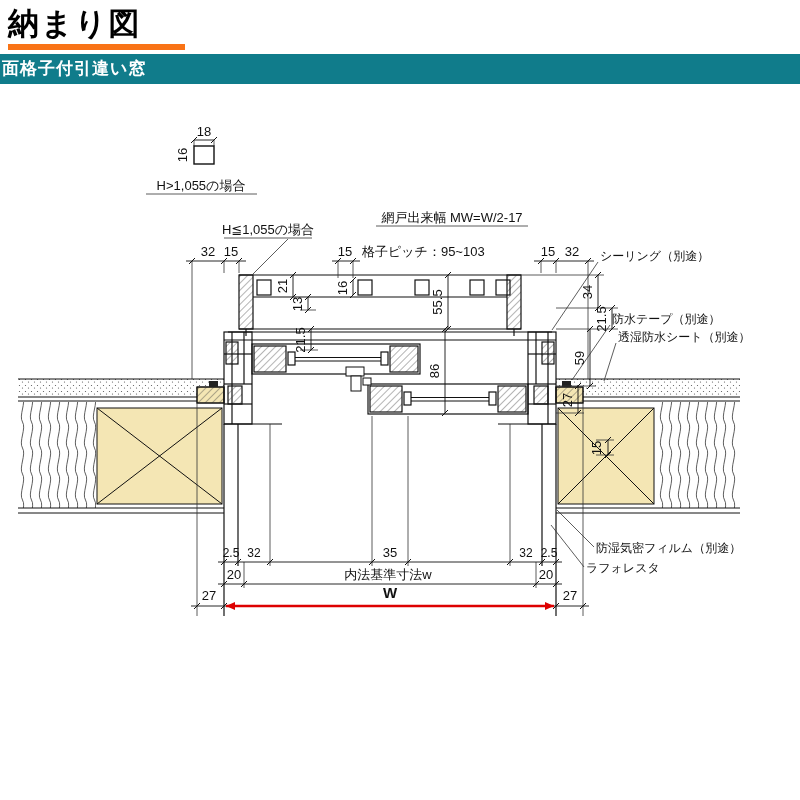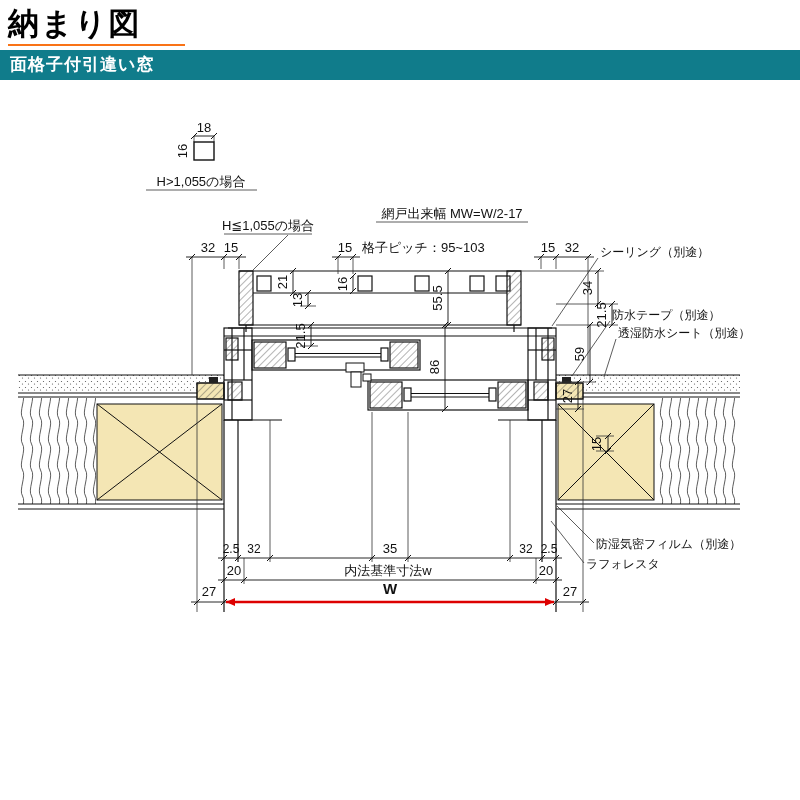--- a/index.html
+++ b/index.html
@@ -1,26 +1,26 @@
 <!DOCTYPE html>
 <html><head>
 <meta charset="utf-8">
 <style>
   * { box-sizing: border-box; }
   html,body { margin:0; padding:0; background:#fff; }
   body { width:800px; height:800px; overflow:hidden; font-family:"Liberation Sans", sans-serif; }
   .title-wrap { padding:6px 0 0 8px; }
   h1.page-title {
     margin:0; display:inline-block; font-size:31px; font-weight:700; color:#000;
-    letter-spacing:2px; line-height:1.15; border-bottom:2px solid #f97316;
+    letter-spacing:2px; line-height:1.15; border-bottom:6px solid #f97316;
     padding:0 44px 2px 0;
   }
   .subtitle-bar {
     margin-top:4px; height:30px; background:#107c8b; color:#fff;
-    display:flex; align-items:center; padding-left:10px;
+    display:flex; align-items:center; padding-left:2px;
     font-size:17px; font-weight:700; letter-spacing:1px;
   }
   svg { display:block; }
   text { font-family:"Liberation Sans", sans-serif; fill:#111; text-anchor:middle; }
   .dim  { font-size:13px; }
   .dimS { font-size:12px; }
   .lbl  { font-size:12px; }
   .lblB { font-size:13px; }
   .wbig { font-size:15px; font-weight:700; }
   .ta-s { text-anchor:start; }

